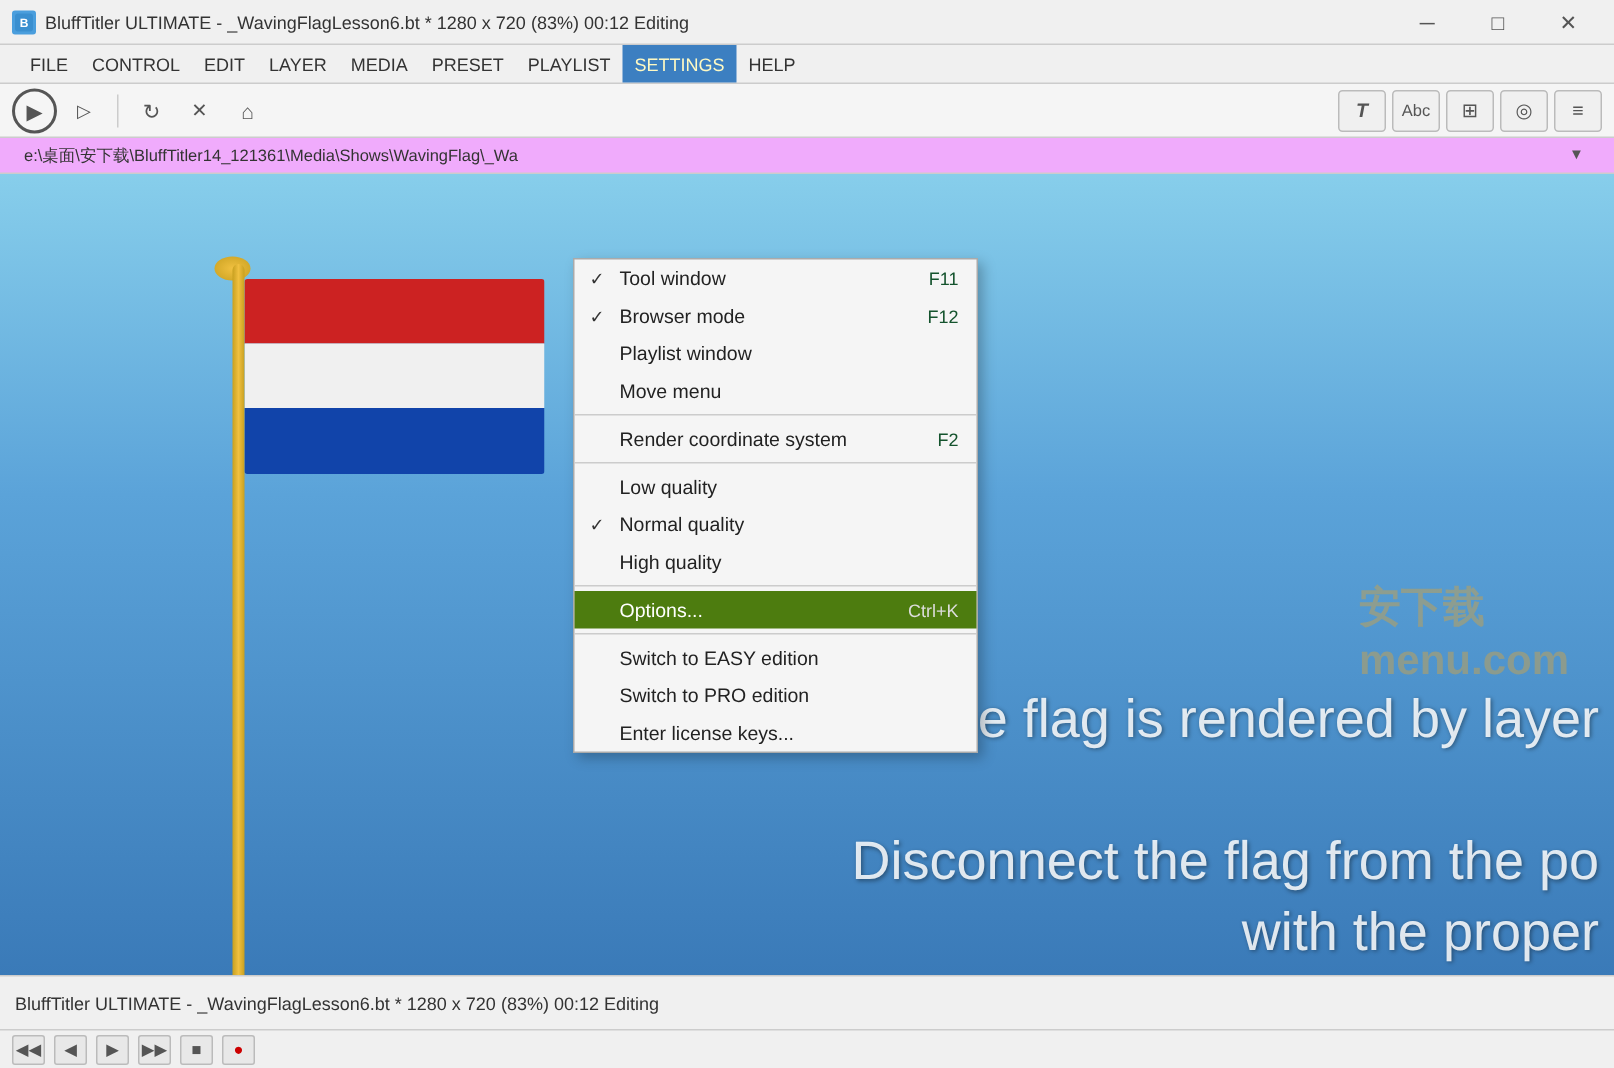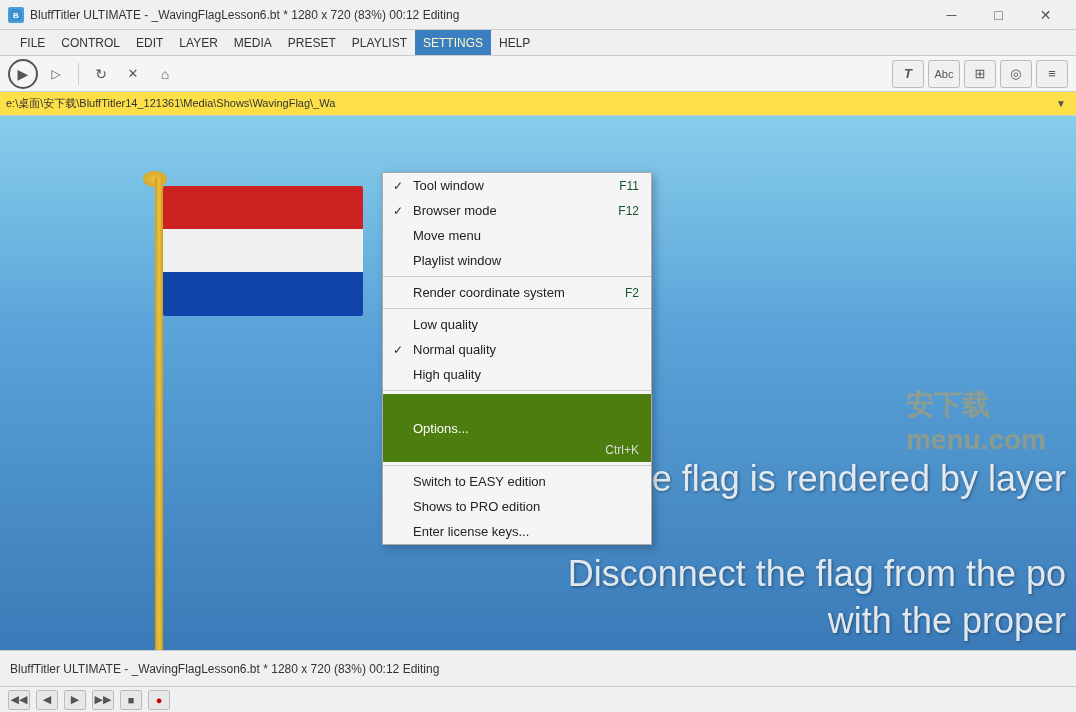--- a/index.html
+++ b/index.html
@@ -126,26 +126,26 @@
       display: flex;
       align-items: center;
       justify-content: center;
       border-radius: 3px;
       font-size: 13px;
       color: #555;
     }
 
     
     .address-bar {
-      background: #fde047;
+      background: #f0abfc;
       height: 24px;
       display: flex;
       align-items: center;
       border-bottom: 1px solid #ccc;
-      padding: 0 6px;
+      padding: 0 16px;
     }
     .address-input {
       flex: 1;
       border: none;
       outline: none;
       font-size: 11px;
       color: #333;
       background: transparent;
     }
     .address-dropdown {
@@ -280,21 +280,20 @@
       background: #4d7c0f;
       color: white;
     }
     .dropdown-item .shortcut {
       margin-left: auto;
       color: #14532d;
       font-size: 12px;
     }
     .dropdown-item.highlighted .shortcut {
       color: #ddd;
-      margin-top: 44px;
     }
     .dropdown-item .checkmark {
       position: absolute;
       left: 10px;
       font-size: 12px;
       color: #333;
     }
     .dropdown-separator {
       height: 1px;
       background: #ccc;
@@ -425,25 +424,25 @@
       <span class="shortcut">F11</span>
     </div>
 
     <div class="dropdown-item">
       <span class="checkmark">✓</span>
       <span>Browser mode</span>
       <span class="shortcut">F12</span>
     </div>
 
     <div class="dropdown-item">
+      <span>Playlist window</span>
+    </div>
+
+    <div class="dropdown-item">
       <span>Move menu</span>
-    </div>
-
-    <div class="dropdown-item">
-      <span>Playlist window</span>
     </div>
     <div class="dropdown-separator"></div>
 
     <div class="dropdown-item">
       <span>Render coordinate system</span>
       <span class="shortcut">F2</span>
     </div>
     <div class="dropdown-separator"></div>
 
     <div class="dropdown-item">
@@ -464,21 +463,21 @@
       <span>Options...</span>
       <span class="shortcut">Ctrl+K</span>
     </div>
     <div class="dropdown-separator"></div>
 
     <div class="dropdown-item">
       <span>Switch to EASY edition</span>
     </div>
 
     <div class="dropdown-item">
-      <span>Shows to PRO edition</span>
+      <span>Switch to PRO edition</span>
     </div>
 
     <div class="dropdown-item">
       <span>Enter license keys...</span>
     </div>
   </div>
 </div>
 
 <div class="status-bar">
   <span>BluffTitler ULTIMATE  - _WavingFlagLesson6.bt * 1280 x 720 (83%) 00:12 Editing</span>

